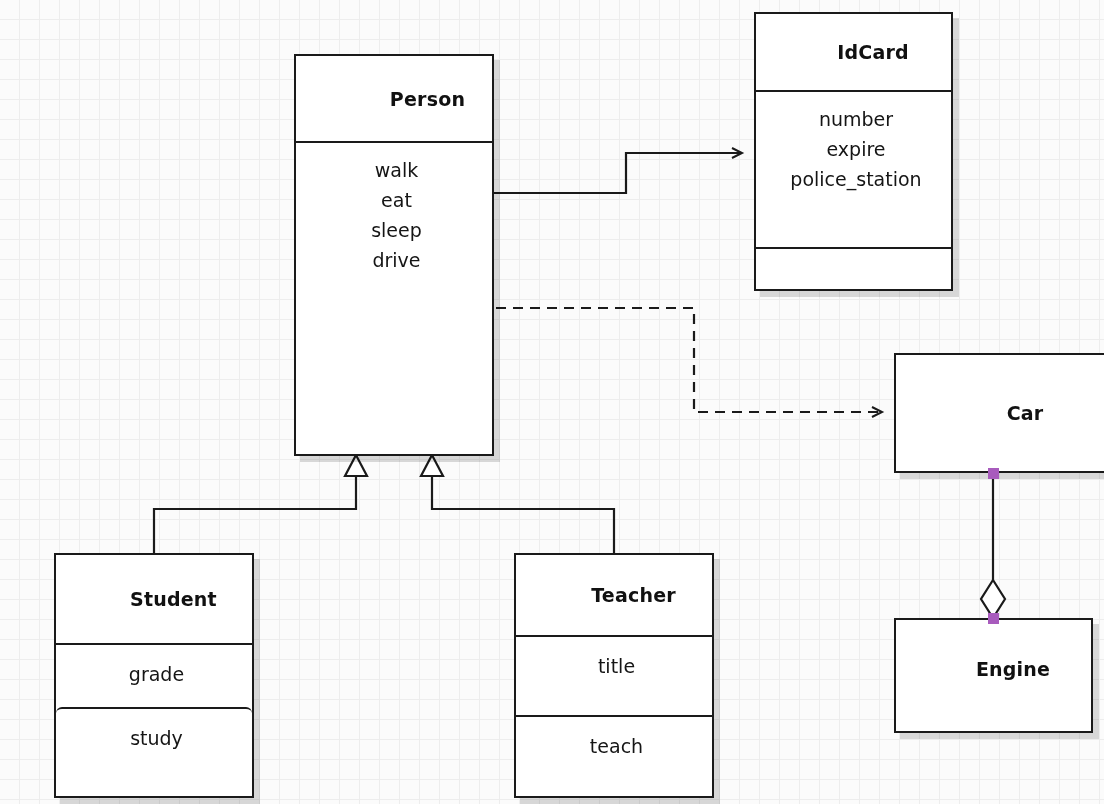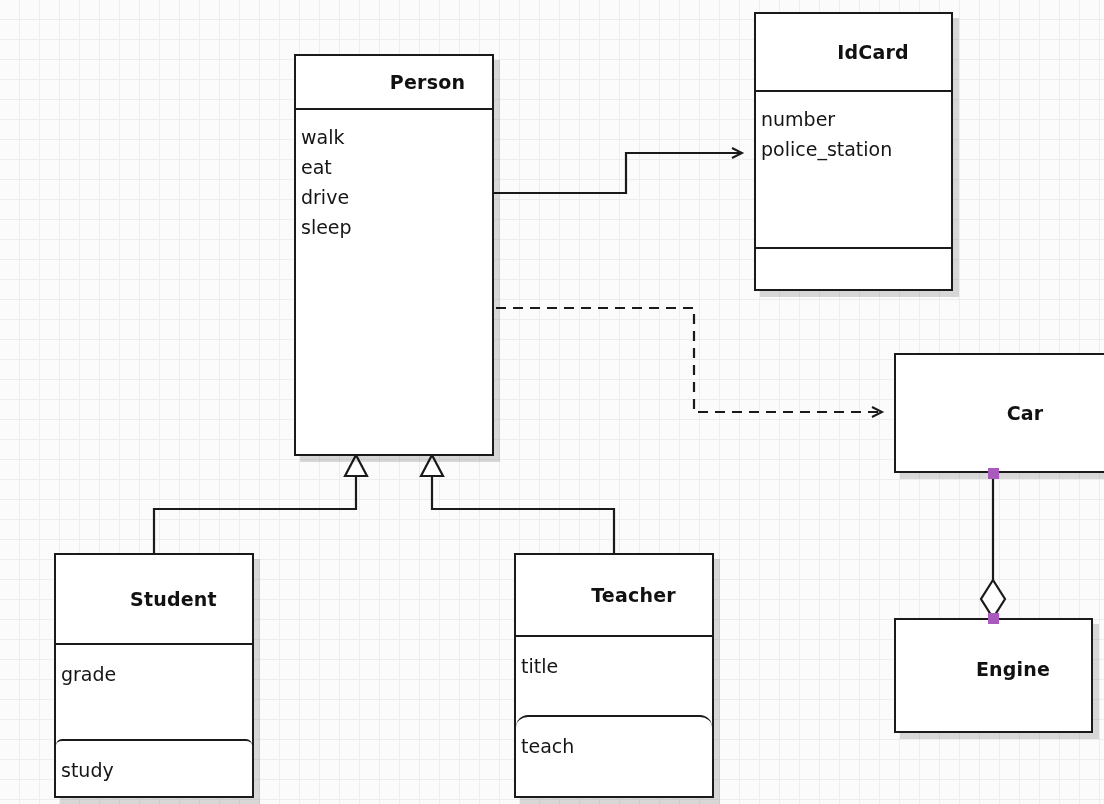--- a/index.html
+++ b/index.html
@@ -55,20 +55,21 @@
     letter-spacing: 0.2px;
   }
   .members {
     padding: 12px 0 0 5px;
     font-size: 19px;
     color: #151515;
     line-height: 30px;
   }
   .members .member {
     white-space: nowrap;
+    text-align: center;
   }
   .members.pad-small {
     padding-top: 14px;
   }
   .handle {
     position: absolute;
     width: 11px;
     height: 11px;
     background: #a85bbd;
     z-index: 9;
@@ -104,62 +105,63 @@
       <path d="M 432 455 L 421 476 L 443 476 Z" fill="#ffffff" stroke="#1a1a1a" stroke-width="2.2" stroke-linejoin="miter"></path>
     </g>
 
     <g>
       <path d="M 993 473 L 993 580" fill="none" stroke="#1a1a1a" stroke-width="2.2"></path>
       <path d="M 993 580 L 1005 599 L 993 618 L 981 599 Z" fill="#ffffff" stroke="#1a1a1a" stroke-width="2.2" stroke-linejoin="miter"></path>
     </g>
   </svg>
 
   <div class="uml-class" style="left:294px; top:54px; width:200px; height:402px;">
-    <div class="compartment class-name" style="height:52px;margin-left:28px;">
+    <div class="compartment class-name" style="height:85px;margin-left:28px;">
       <span>Person</span>
     </div>
     <div class="compartment members" style="height:133px;">
       <div class="member">walk</div>
       <div class="member">eat</div>
+      <div class="member">sleep</div>
       <div class="member">drive</div>
-      <div class="member">sleep</div>
     </div>
   </div>
 
   <div class="uml-class" style="left:754px; top:12px; width:199px; height:279px;">
     <div class="compartment class-name" style="height:76px;">
       <span>IdCard</span>
     </div>
     <div class="compartment members" style="height:157px;">
       <div class="member">number</div>
+      <div class="member">expire</div>
       <div class="member">police_station</div>
     </div>
     <div class="compartment members" style="height:42px;"></div>
   </div>
 
   <div class="uml-class" style="left:54px; top:553px; width:200px; height:245px;">
     <div class="compartment class-name" style="height:88px;">
       <span>Student</span>
     </div>
-    <div class="compartment members pad-small" style="height:96px;">
+    <div class="compartment members pad-small" style="height:64px;">
       <div class="member">grade</div>
     </div>
     <div class="compartment members pad-small" style="height:81px;border-radius:6px;">
       <div class="member">study</div>
     </div>
   </div>
 
   <div class="uml-class" style="left:514px; top:553px; width:200px; height:245px;">
     <div class="compartment class-name" style="height:80px;">
       <span>Teacher</span>
     </div>
     <div class="compartment members pad-small" style="height:80px;">
       <div class="member">title</div>
     </div>
-    <div class="compartment members pad-small" style="height:81px;border-radius:12px;">
+    <div class="compartment members pad-small" style="height:81px;">
       <div class="member">teach</div>
     </div>
   </div>
 
   <div class="uml-class" style="left:894px; top:353px; width:223px; height:120px;">
     <div class="compartment class-name" style="height:116px;">
       <span>Car</span>
     </div>
   </div>
 

